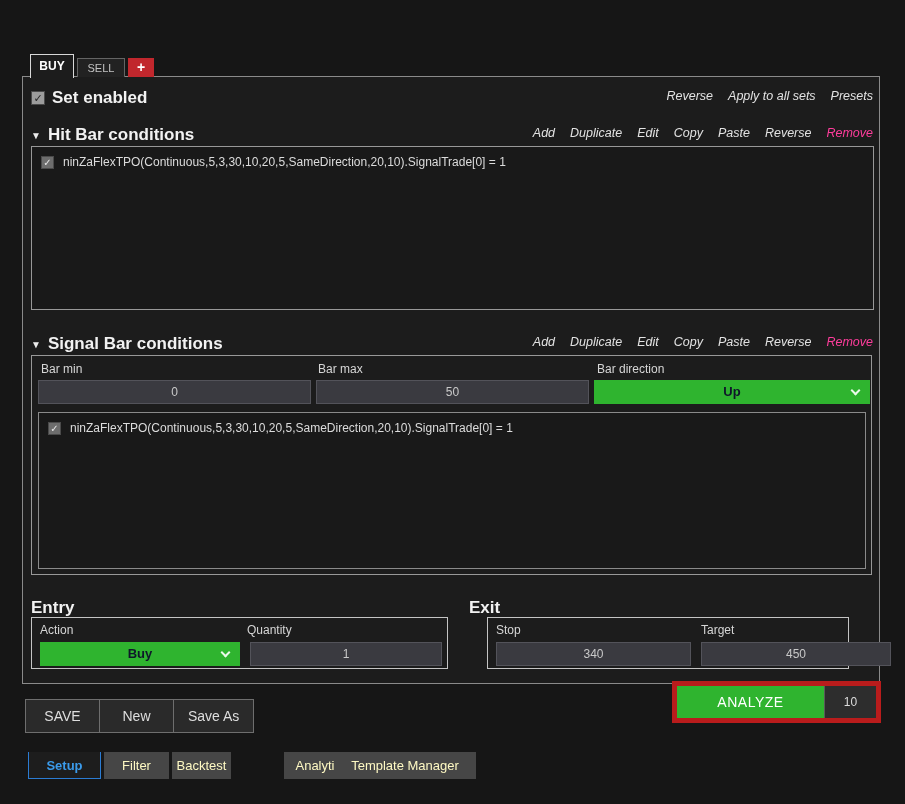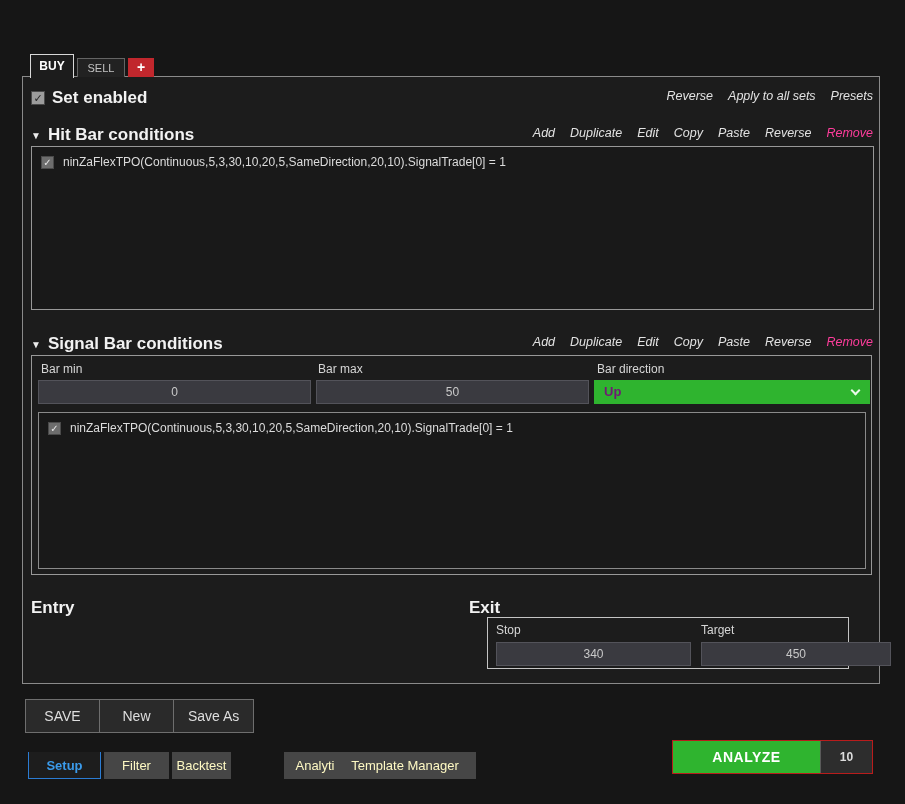--- a/index.html
+++ b/index.html
@@ -58,39 +58,39 @@
     width:14px; height:14px; background:#9c9c9c; border:1px solid #4a4a4a;
     color:#262626; font-size:11px; line-height:12px; text-align:center; flex:0 0 auto;
   }
   .cb.dim { width:13px; height:13px; background:#6d6d6d; color:#e6e6e6; font-size:10px; }
   .fld-label { font-size:12px; color:#d6d6d6; position:absolute; }
   .field {
     position:absolute; background:#3a3a40; border:1px solid #53535a;
     color:#c9c9c9; font-size:12px; text-align:center; height:24px; line-height:22px;
   }
   .dropdown {
-    position:absolute; background:#2fb42f; color:#701a75; font-size:13px; font-weight:600;
-    height:24px; line-height:23px; padding-left:10px;
+    position:absolute; background:#2fb42f; color:#0f172a; font-size:13px; font-weight:600;
+    height:24px; line-height:23px; text-align:center;
   }
   .chev {
     position:absolute; right:11px; top:7px; width:7px; height:7px;
     border-right:2px solid #eafaea; border-bottom:2px solid #eafaea; transform:rotate(45deg);
   }
   .group-box { position:absolute; border:1px solid #c4c4c4; background:#1c1c1c; }
   
   .save-group {
     position:absolute; left:25px; top:699px; display:flex; height:34px;
     border:1px solid #6e6e6e; background:#2a2a2a;
   }
   .save-btn {
     min-width:74px; padding:0 14px; color:#dedede; font-size:14px;
     line-height:32px; text-align:center; border-right:1px solid #6e6e6e;
   }
   .save-btn:last-child { border-right:none; }
-  .analyze-wrap { position:absolute; left:672px; top:740px; display:flex; border:1px solid #b91c1c;font-weight:bold; }
+  .analyze-wrap { position:absolute; left:672px; top:681px; display:flex; border:5px solid #b91c1c; }
   .analyze-btn {
     width:147px; height:32px; background:#2fb42f; color:#fff;
     font-size:14px; text-align:center; line-height:32px; letter-spacing:0.5px;
   }
   .analyze-param {
     width:52px; height:32px; background:#2d2d2d; color:#dcdcdc;
     font-size:12px; text-align:center; line-height:32px; border-left:1px solid #5a5a5a;
   }
   
   .btab { position:absolute; top:752px; height:27px; font-size:13px; text-align:center; line-height:27px; }
@@ -172,20 +172,29 @@
       </div>
       <div class="listbox" style="left:6px; top:56px; width:828px; height:157px; border-color:#8a8a8a;">
         <div class="cond-row">
           <span class="cb dim">✓</span>
           <span class="cond-text">ninZaFlexTPO(Continuous,5,3,30,10,20,5,SameDirection,20,10).SignalTrade[0] = 1</span>
         </div>
       </div>
     </div>
 
     <span class="bold-label" style="position:absolute; left:8px; top:521px;">Entry</span>
+    <div class="group-box" style="left:8px; top:540px; width:417px; height:52px;">
+      <span class="fld-label" style="left:8px; top:5px;">Action</span>
+      <span class="fld-label" style="left:215px; top:5px;">Quantity</span>
+      <div class="dropdown" style="left:8px; top:24px; width:200px;">
+        <span>Buy</span>
+        <span class="chev"></span>
+      </div>
+      <div class="field" style="left:218px; top:24px; width:192px;">1</div>
+    </div>
 
     <span class="bold-label" style="position:absolute; left:446px; top:521px;">Exit</span>
     <div class="group-box" style="left:464px; top:540px; width:362px; height:52px;">
       <span class="fld-label" style="left:8px; top:5px;">Stop</span>
       <span class="fld-label" style="left:213px; top:5px;">Target</span>
       <div class="field" style="left:8px; top:24px; width:195px;">340</div>
       <div class="field" style="left:213px; top:24px; width:190px;">450</div>
     </div>
   </div>
 

